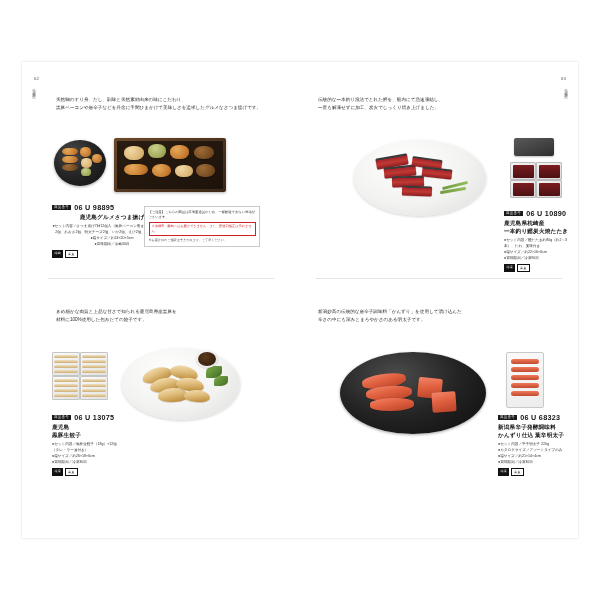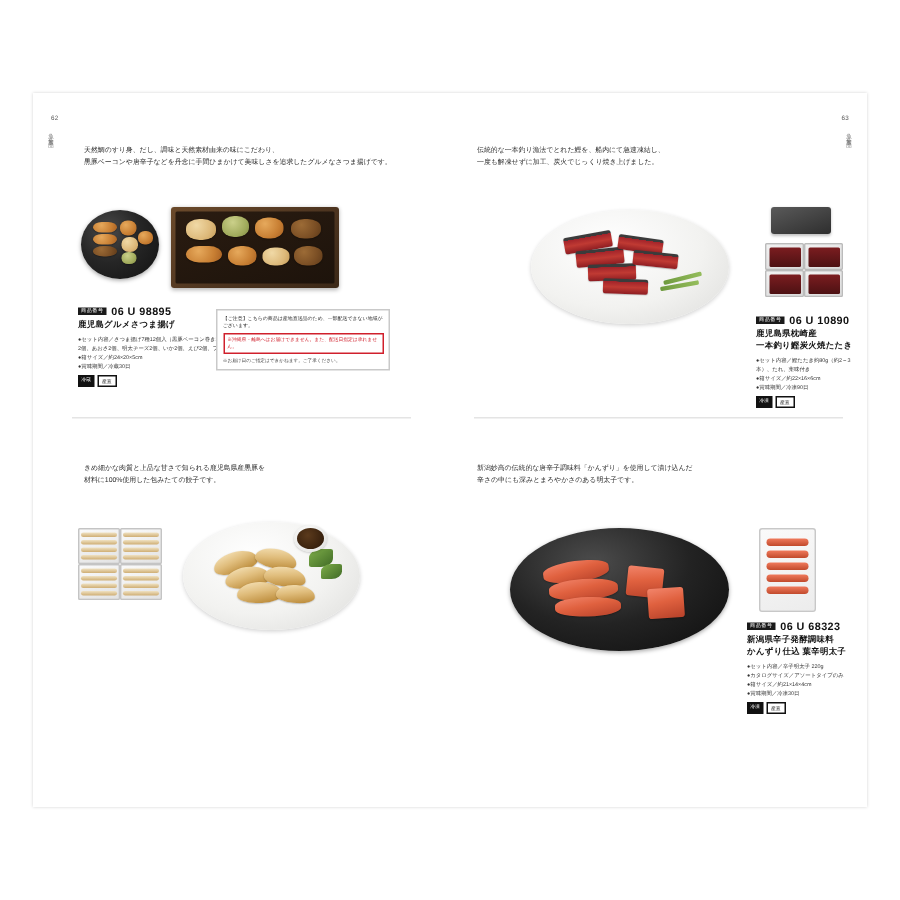--- a/index.html
+++ b/index.html
@@ -306,21 +306,21 @@
         <div class="fry pale" style="left:16px; top:18px; width:20px; height:14px;"></div>
         <div class="fry green" style="left:40px; top:16px; width:18px; height:14px;"></div>
         <div class="fry" style="left:62px; top:17px; width:19px; height:14px;"></div>
         <div class="fry dark" style="left:86px; top:18px; width:20px; height:13px;"></div>
         <div class="fry long" style="left:16px; top:36px; width:24px; height:11px;"></div>
         <div class="fry" style="left:44px; top:36px; width:19px; height:13px;"></div>
         <div class="fry pale" style="left:67px; top:37px; width:18px; height:12px;"></div>
         <div class="fry dark" style="left:88px; top:36px; width:19px; height:13px;"></div>
       </div>
 
-      <div style="position:absolute; left:30px; top:142px; width:120px;">
+      <div style="position:absolute; left:30px; top:142px; width:120px;text-align:center;">
         <div class="code-row">
           <span class="code-badge">商品番号</span>
           <span class="code-num">06 U 98895</span>
         </div>
         <div class="prod-title" style="white-space:pre-line;">鹿児島グルメさつま揚げ</div>
         <div class="spec" style="white-space:pre-line;">●セット内容／さつま揚げ7種12個入（黒豚ベーコン巻き2個、ごぼう巻き2個、あおさ2個、明太チーズ2個、いか2個、えび2個、プレーン2個）
 ●箱サイズ／約24×20×5cm
 ●賞味期間／冷蔵30日</div>
         <div class="tags">
           <span class="tag">冷蔵</span>
@@ -372,20 +372,36 @@
         <div class="gyoza" style="left:36px; top:44px; width:30px; height:14px; transform:rotate(-8deg);"></div>
         <div class="gyoza" style="left:44px; top:54px; width:30px; height:14px; transform:rotate(-2deg);"></div>
         <div class="gyoza" style="left:56px; top:32px; width:28px; height:13px; transform:rotate(12deg);"></div>
         <div class="gyoza" style="left:62px; top:44px; width:28px; height:13px; transform:rotate(8deg);"></div>
         <div class="gyoza" style="left:70px; top:56px; width:26px; height:12px; transform:rotate(4deg);"></div>
         <div class="greens" style="left:92px; top:32px; width:16px; height:12px;"></div>
         <div class="greens" style="left:100px; top:42px; width:14px; height:10px;"></div>
         <div class="sauce-dish" style="left:82px; top:16px; width:22px; height:18px;"></div>
       </div>
 
+      <div style="position:absolute; left:30px; top:352px; width:120px;">
+        <div class="code-row">
+          <span class="code-badge">商品番号</span>
+          <span class="code-num">06 U 13075</span>
+        </div>
+        <div class="prod-title" style="white-space:pre-line;">鹿児島
+黒豚生餃子</div>
+        <div class="spec" style="white-space:pre-line;">●セット内容／黒豚生餃子（18g）×12個
+（タレ・ラー油付き）
+●箱サイズ／約26×18×6cm
+●賞味期間／冷凍30日</div>
+        <div class="tags">
+          <span class="tag">冷凍</span>
+          <span class="tag outline">産直</span>
+        </div>
+      </div>
     </div>
 
     <div class="page-half page-right">
 
       <div class="folio folio-num" style="right:12px; top:14px;">63</div>
       <div class="vert-label" style="right:10px; top:24px;">魚・水産加工品</div>
 
       <div class="lead" style="left:18px; top:34px; white-space:pre-line;">伝統的な一本釣り漁法でとれた鰹を、船内にて急速凍結し、
 一度も解凍せずに加工、炭火でじっくり焼き上げました。</div>
 

